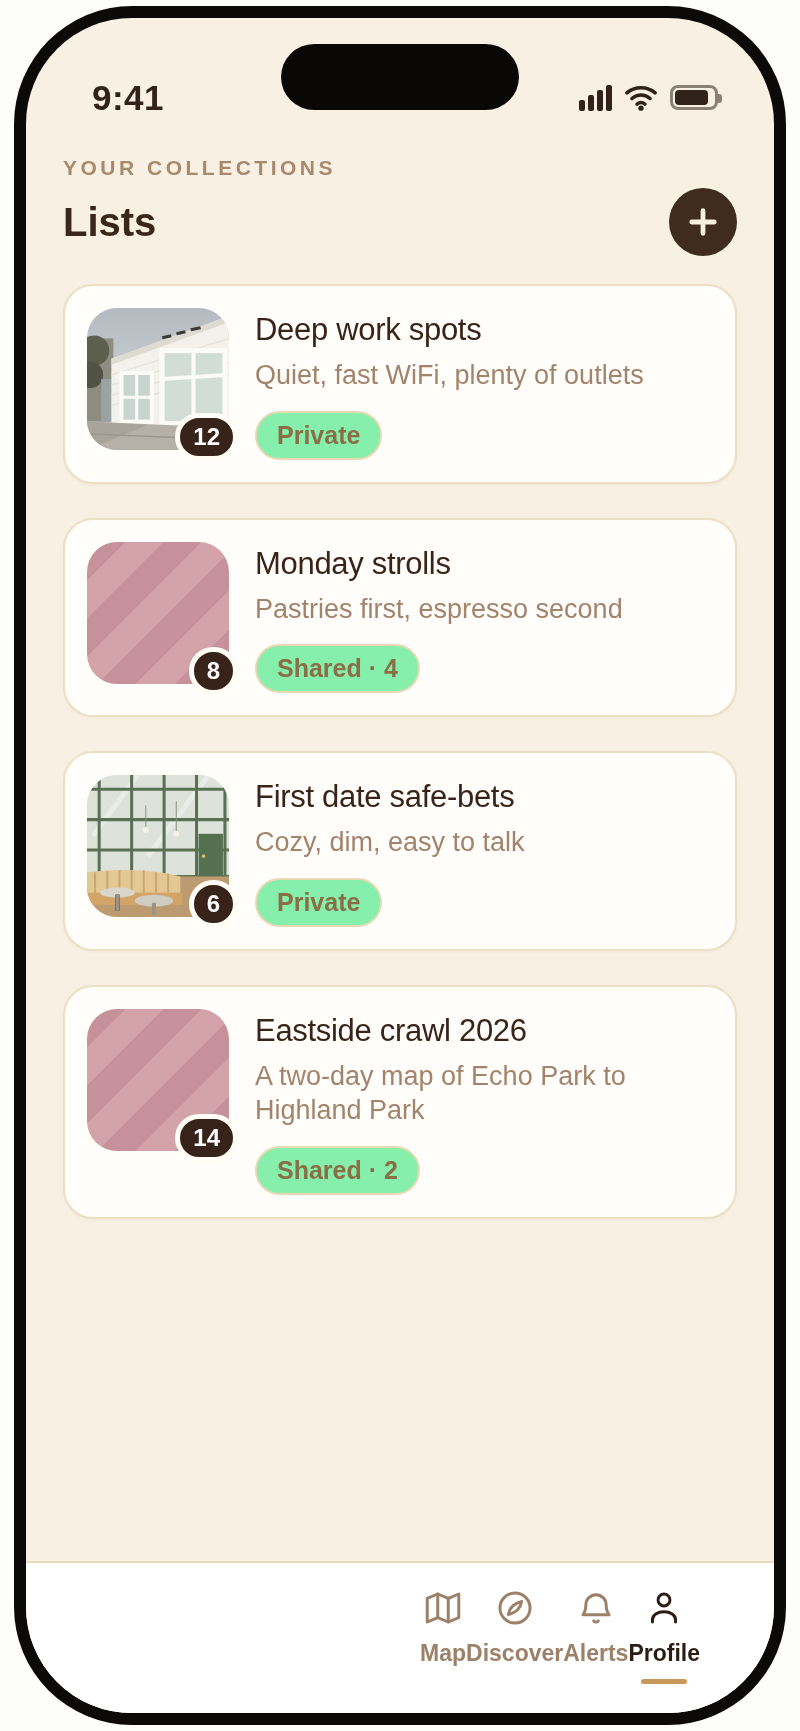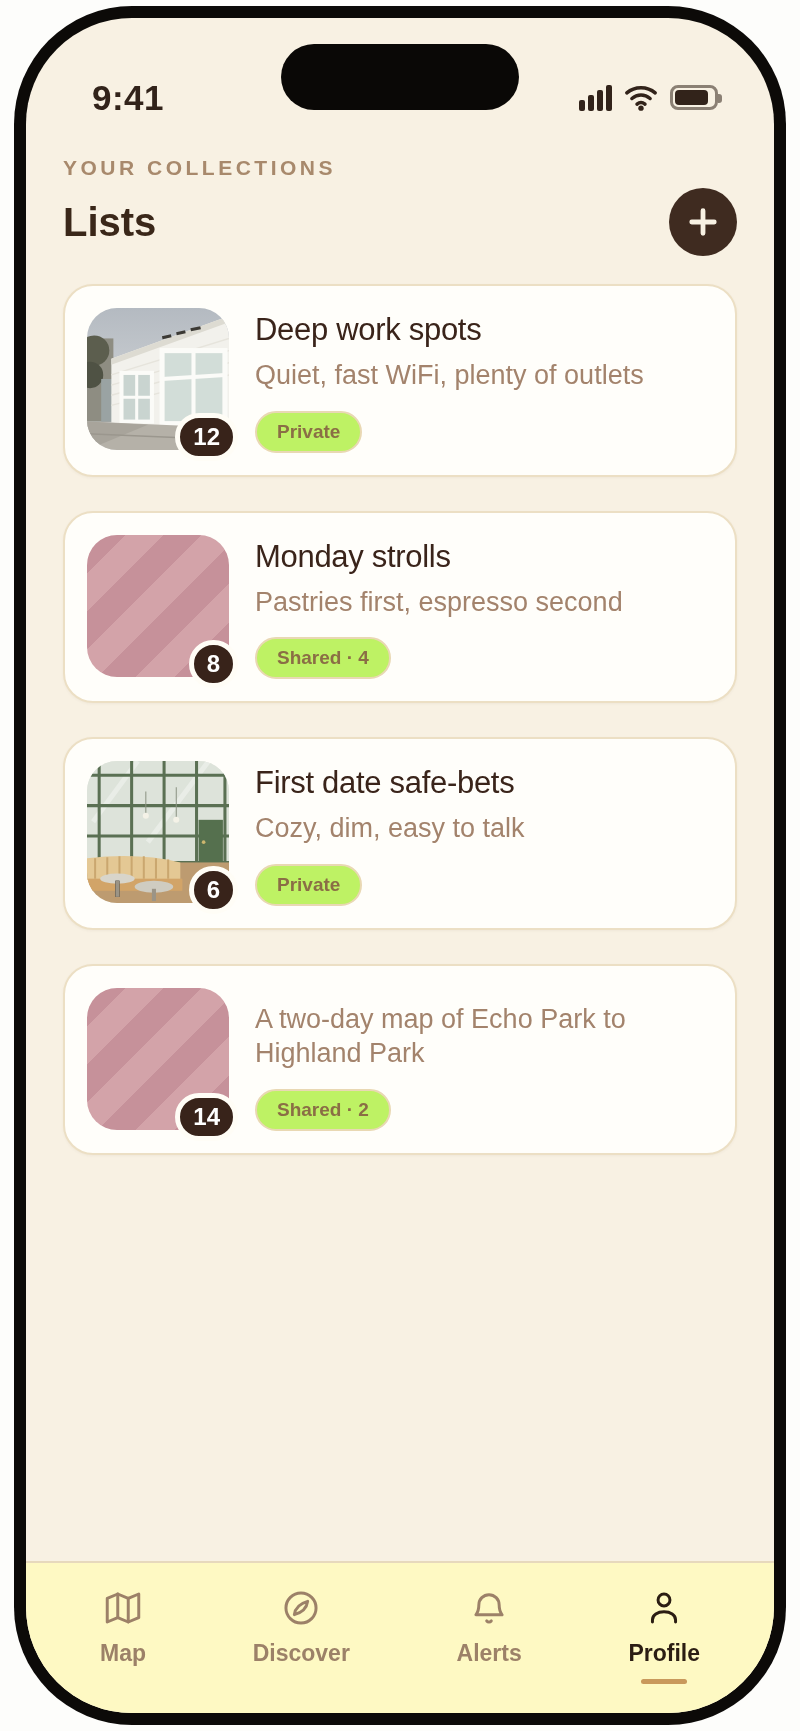--- a/index.html
+++ b/index.html
@@ -46,27 +46,27 @@
   .thumb svg, .thumb .stripes { width:100%; height:100%; border-radius:30px; display:block; }
   .stripes { background:repeating-linear-gradient(135deg,
              #c6919a 0 27px, #d3a3a9 27px 54px); }
   .count { position:absolute; right:-9px; bottom:-11px; min-width:48px; height:48px;
            padding:0 13px; background:#38231a; border:5px solid #fffdf6; border-radius:26px;
            color:#ffffff; font-weight:800; font-size:24px;
            display:flex; align-items:center; justify-content:center; }
   .meta { flex:1; padding-top:4px; }
   .ctitle { font-size:31px; font-weight:400; color:#3a241a; letter-spacing:-.3px; }
   .csub { margin-top:10px; font-size:27px; line-height:1.28; color:#a3836c; max-width:440px; }
-  .pill { display:inline-block; margin-top:18px; background:#bef264; border:2px solid #e9d8b3;
-          border-radius:999px; padding:8px 20px; font-size:19px; font-weight:700; color:#8a6e45; }
+  .pill { display:inline-block; margin-top:18px; background:#86efac; border:2px solid #e9d8b3;
+          border-radius:999px; padding:8px 20px; font-size:25px; font-weight:700; color:#8a6e45; }
 
   
   .tabbar { position:absolute; left:0; right:0; bottom:0; height:152px;
-            border-top:2px solid #e7d9bd; background:#fef9c3;
-            display:flex; justify-content:space-between; padding:24px 74px 0; }
+            border-top:2px solid #e7d9bd; background:#ffffff;
+            display:flex; justify-content:flex-end; padding:24px 74px 0; }
   .tab { display:flex; flex-direction:column; align-items:center; gap:11px;
          background:none; border:none; cursor:pointer; }
   .tab svg { width:42px; height:42px; stroke:#9c8168; }
   .tab .tlabel { font-size:23px; font-weight:600; color:#9c8168; }
   .tab.active svg { stroke:#2b1d13; }
   .tab.active .tlabel { color:#2b1d13; }
   .tab .uline { width:46px; height:5px; border-radius:3px; background:transparent; margin-top:1px; }
   .tab.active .uline { background:#c9995c; }
   .icon-stroke { fill:none; stroke-width:1.7; stroke-linecap:round; stroke-linejoin:round; }
 </style>
@@ -231,20 +231,21 @@
           <span class="pill">Private</span>
         </div>
       </div>
 
       <div class="card">
         <div class="thumb">
           <div class="stripes"></div>
           <span class="count">14</span>
         </div>
         <div class="meta">
+          <div class="ctitle">Eastside crawl 2026</div>
           <div class="csub">A two-day map of Echo Park to Highland Park</div>
           <span class="pill">Shared · 2</span>
         </div>
       </div>
 
     </div>
 
     <div class="tabbar">
       <button class="tab">
         <svg viewBox="0 0 24 24">

